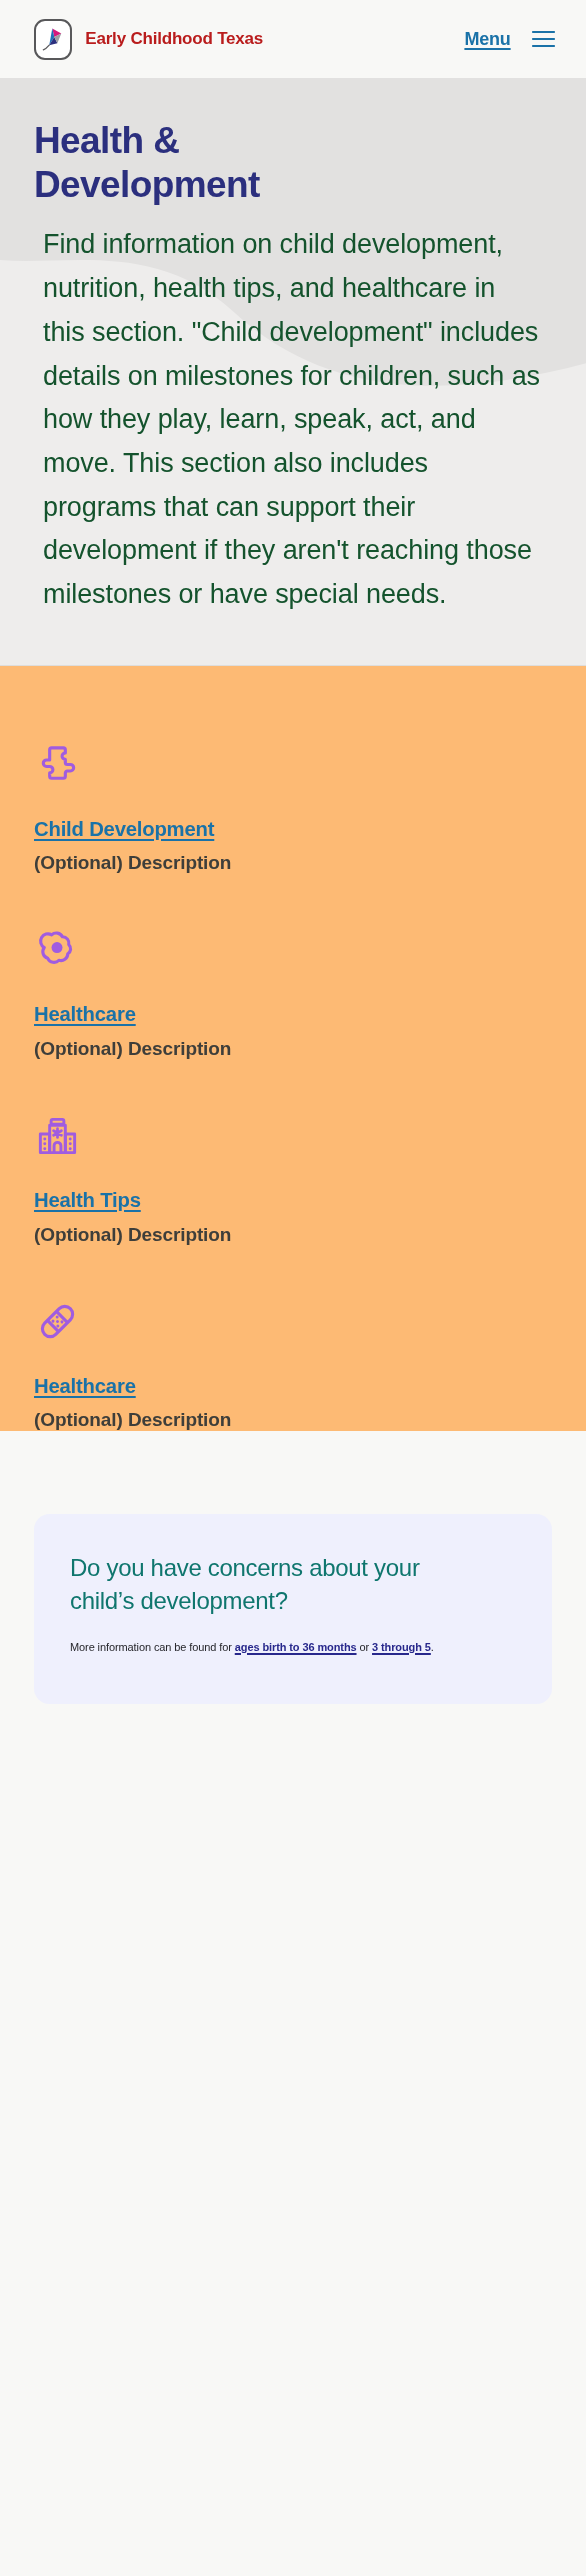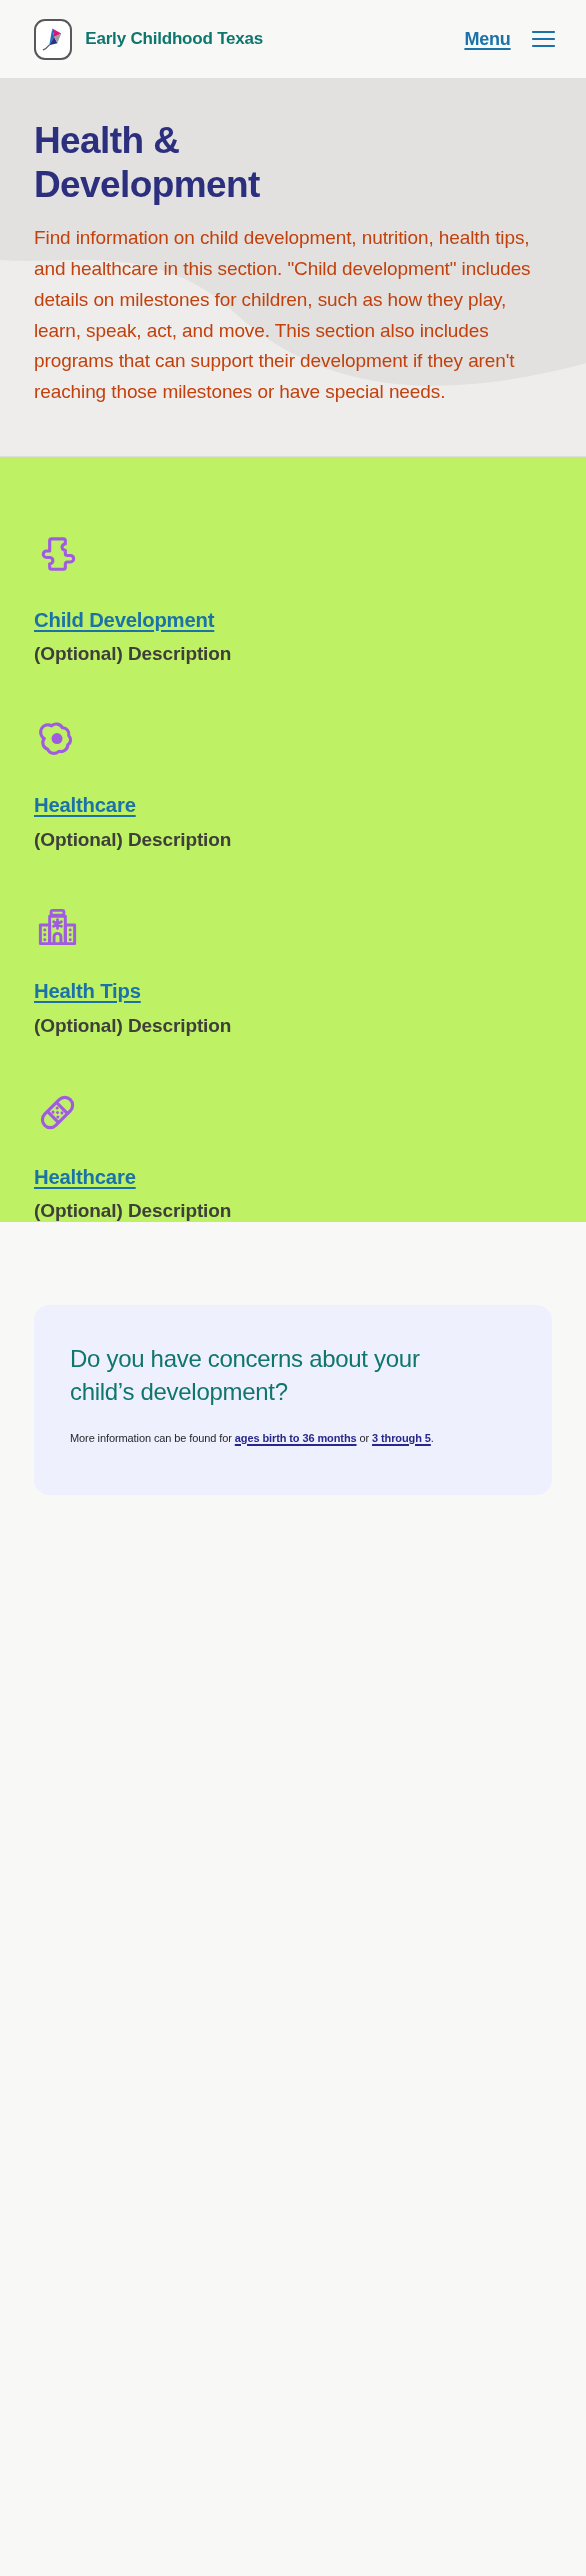--- a/index.html
+++ b/index.html
@@ -46,21 +46,21 @@
     align-items: center;
     justify-content: center;
     flex: none;
   }
 
   .logo-mark svg { display: block; }
 
   .brand-name {
     font-size: 17px;
     font-weight: bold;
-    color: #0f766e;
+    color: #b91c1c;
     letter-spacing: -0.2px;
     white-space: nowrap;
   }
 
   .header-right {
     margin-left: auto;
     display: flex;
     align-items: center;
     gap: 21px;
   }
@@ -118,36 +118,37 @@
     font-size: 37px;
     line-height: 1.18;
     font-weight: bold;
     color: #2b2f7e;
     letter-spacing: -0.6px;
     max-width: 328px;
     margin-bottom: 17px;
   }
 
   .hero-body {
-    font-size: 19px;
+    font-size: 27px;
     line-height: 1.62;
-    color: #c2410c;
+    color: #14532d;
     max-width: 500px;
     letter-spacing: -0.1px;
+    margin-left: 9px;
   }
 
   .hero-divider {
     height: 0.8px;
     background: #dedddb;
     width: 100%;
   }
 
   
   .cards {
-    background: #bef264;
+    background: #fdba74;
     padding: 75px 34px 0 34px;
   }
 
   .card {
     margin-bottom: 52px;
   }
 
   .card-icon {
     width: 47px;
     height: 47px;

